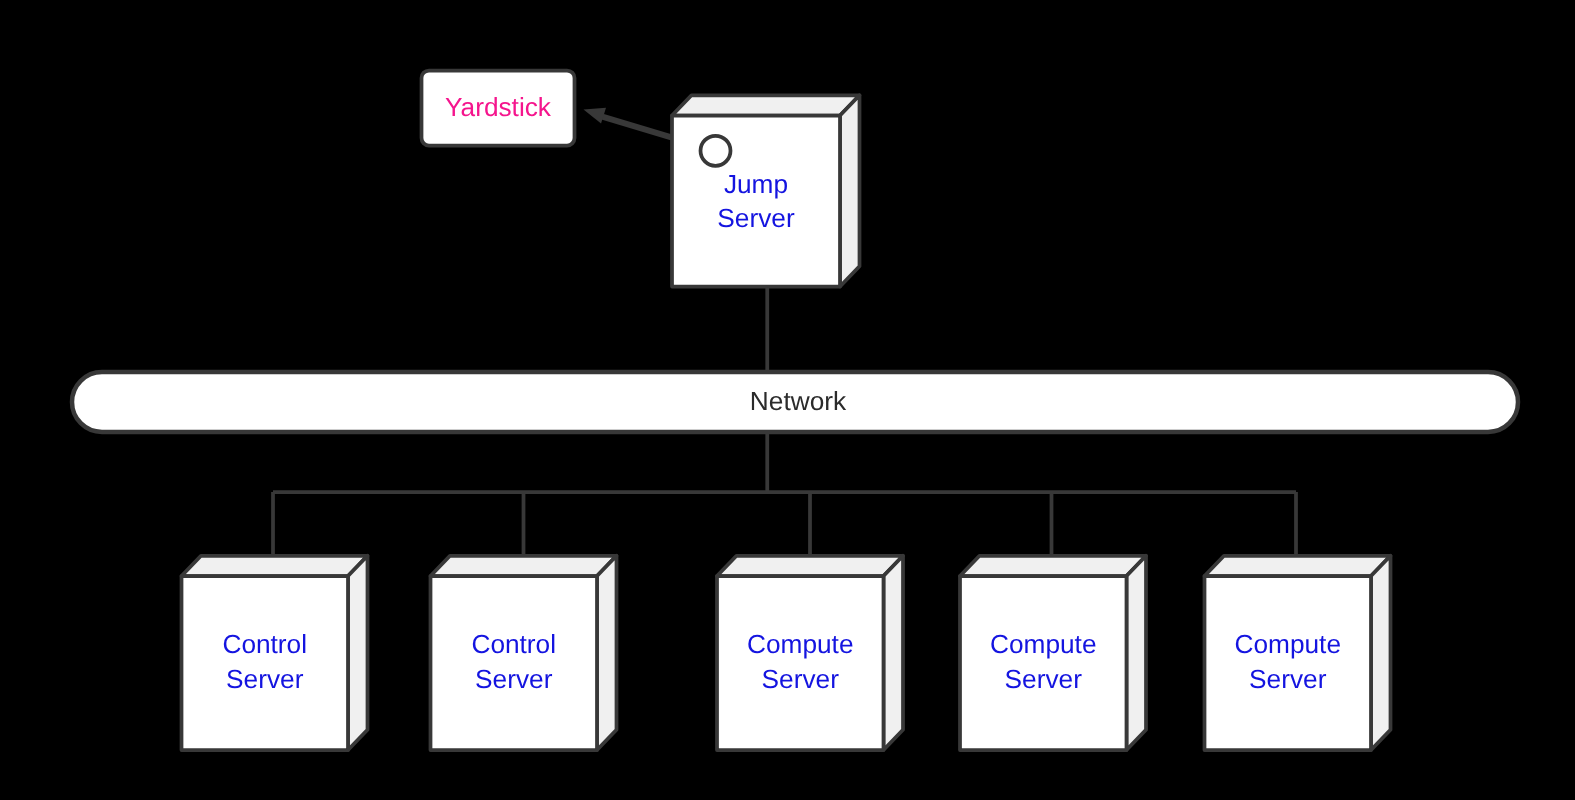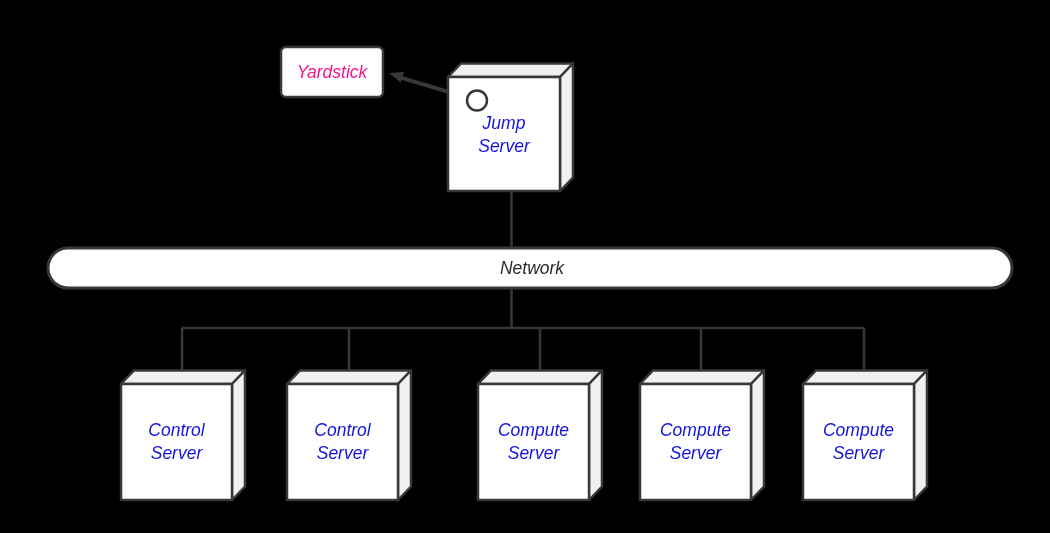--- a/index.html
+++ b/index.html
@@ -2,21 +2,20 @@
 <html style="--bg: #000000; --stroke: #383838; --node-fill: #ffffff; --node-shade: #f0f0f0; --text-blue: #1414e0; --text-pink: #f5158d; --text-dark: #2b2b2b;"><head>
 <meta charset="utf-8">
 <style>
   html,body{margin:0;padding:0;background:#000;}
   .stage{
     position:relative;
     width:1050px;height:533px;
     background:var(--bg,#000);
     font-family:"Liberation Sans", sans-serif;
     overflow:hidden;
-    font-style:italic;
   }
   svg{display:block}
   .face{fill:var(--node-fill,#fff);stroke:var(--stroke,#383838);stroke-width:2.5;stroke-linejoin:round;}
   .shade{fill:var(--node-shade,#f0f0f0);stroke:var(--stroke,#383838);stroke-width:2.5;stroke-linejoin:round;}
   .pill{fill:var(--node-fill,#fff);stroke:var(--stroke,#383838);stroke-width:3;}
   .conn{stroke:var(--stroke,#383838);stroke-width:2.5;fill:none;}
   .arrowline{stroke:var(--stroke,#383838);stroke-width:4;fill:none;}
   .arrowhead{fill:var(--stroke,#383838);stroke:none;}
   .port{fill:var(--node-fill,#fff);stroke:var(--stroke,#383838);stroke-width:2.5;}
   text{font-family:"Liberation Sans", sans-serif;font-size:17.5px;}

